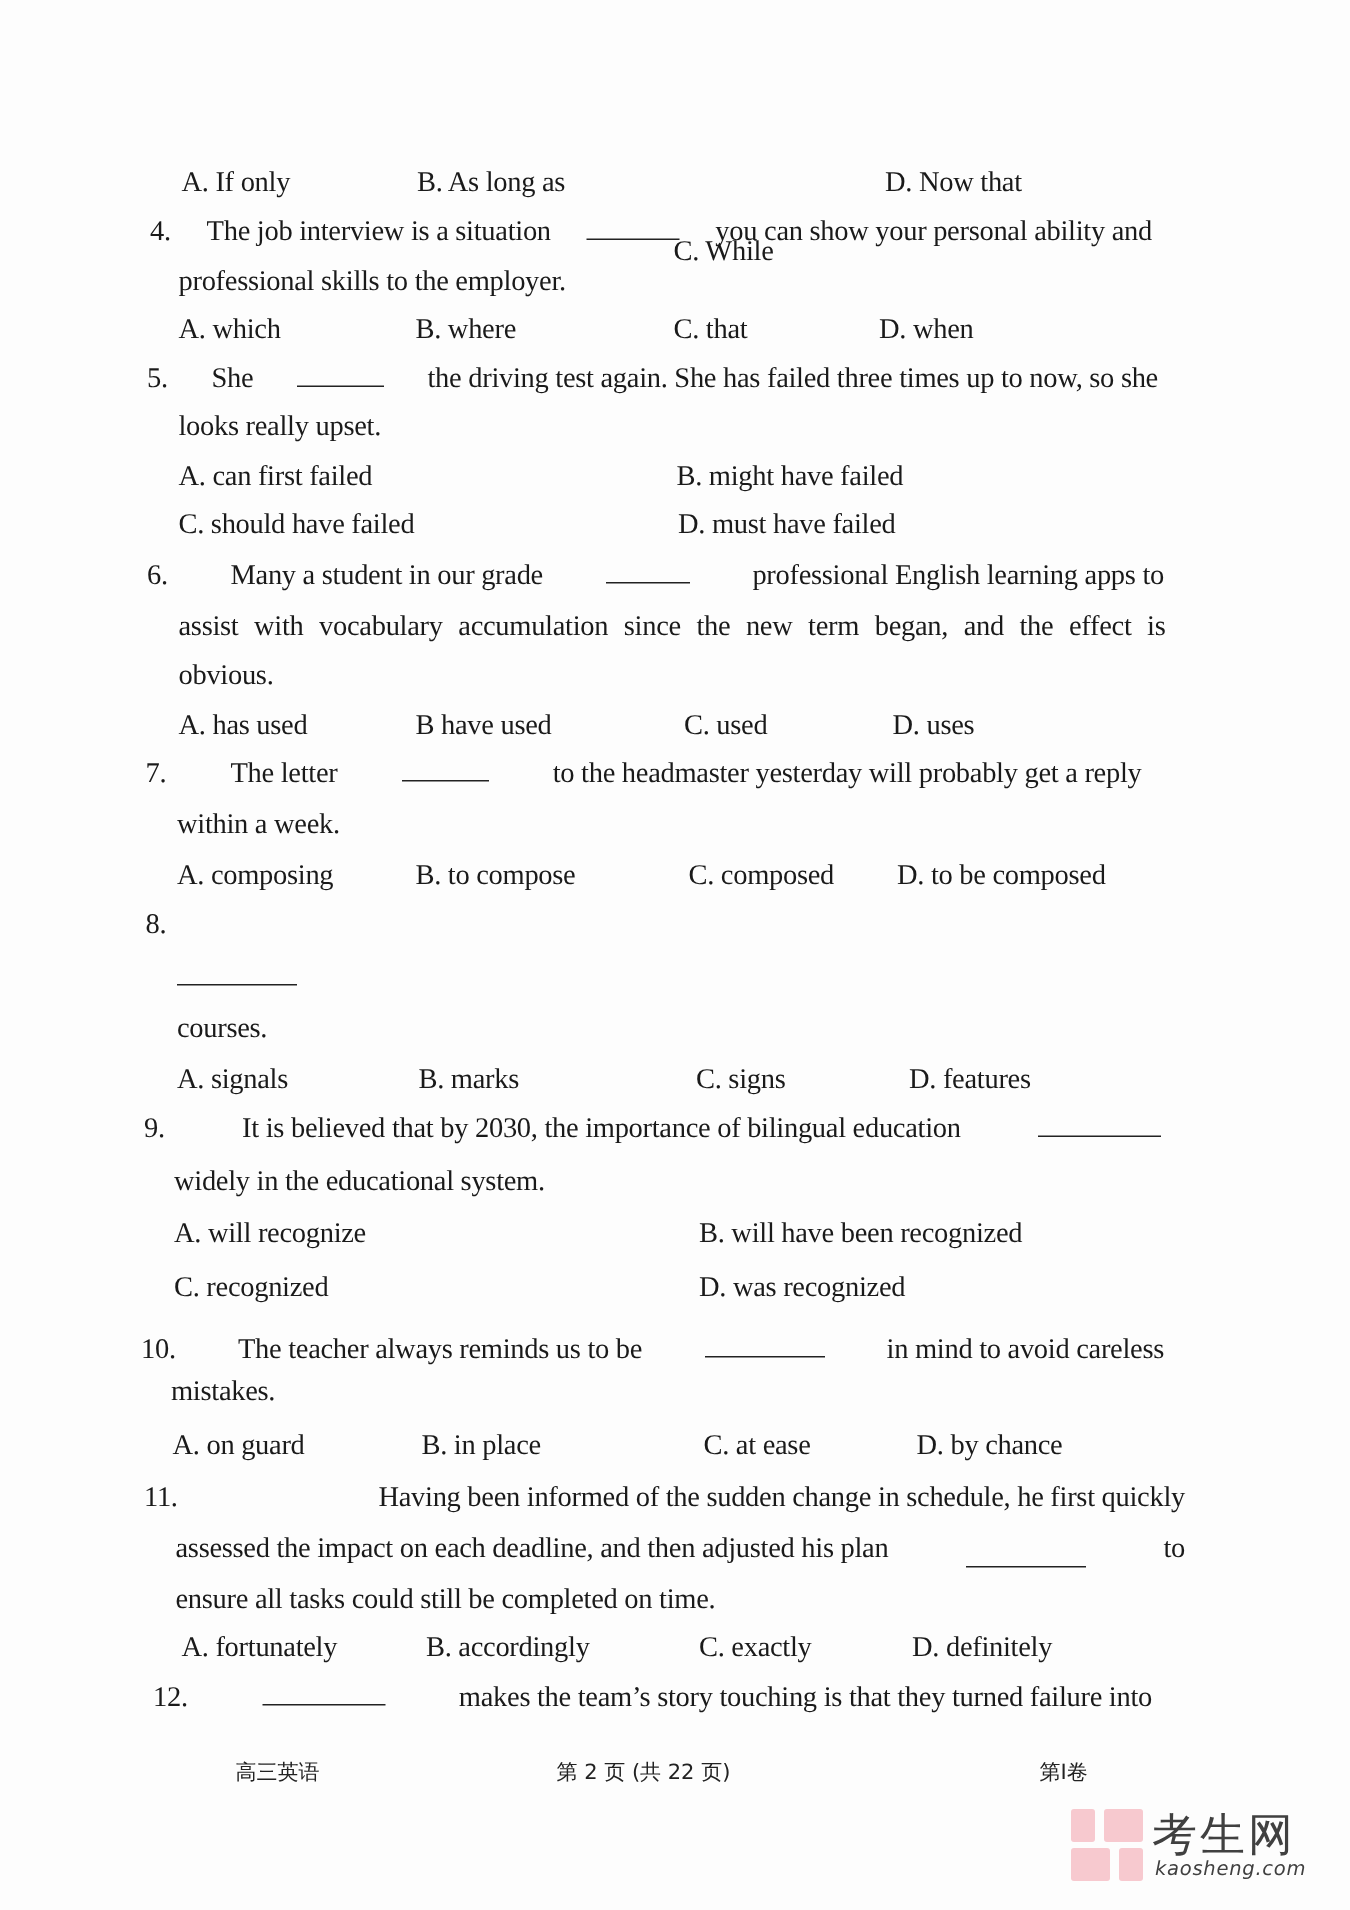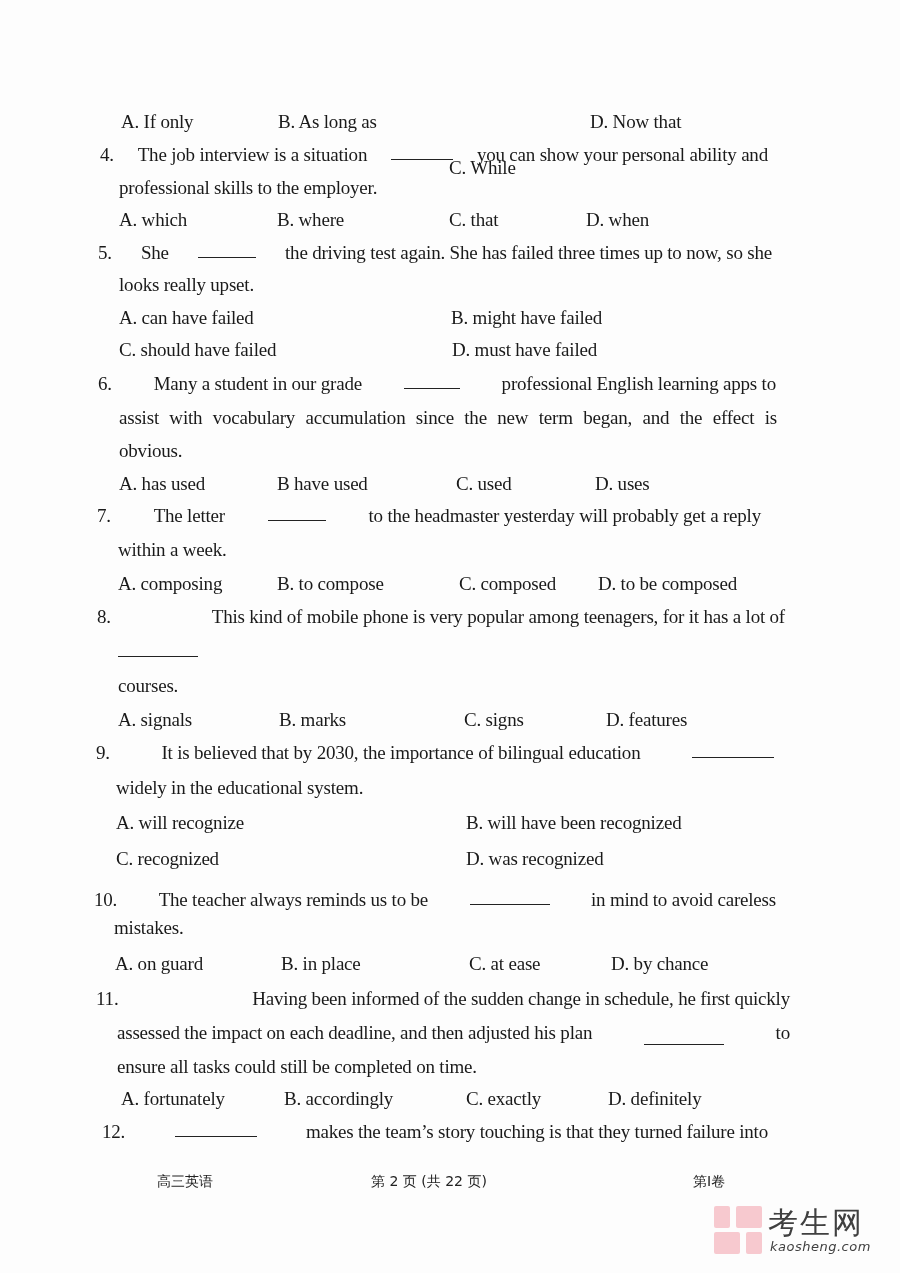--- a/index.html
+++ b/index.html
@@ -44,21 +44,21 @@
 <div class="opt" style="left:449px; top:208px;">C. that</div>
 <div class="opt" style="left:586px; top:208px;">D. when</div>
 
 <div class="line just" style="left:98px; top:241px; width:674px;">
   <span>5.</span>
   <span>She</span>
   <span class="blank" style="width:58px;"></span>
   <span>the driving test again. She has failed three times up to now, so she</span>
 </div>
 <div class="line" style="left:119px; top:273px;">looks really upset.</div>
-<div class="opt" style="left:119px; top:306px;">A. can have failed</div>
+<div class="opt" style="left:119px; top:306px;">A. can first failed</div>
 <div class="opt" style="left:451px; top:306px;">B. might have failed</div>
 <div class="opt" style="left:119px; top:338px;">C. should have failed</div>
 <div class="opt" style="left:452px; top:338px;">D. must have failed</div>
 
 <div class="line just" style="left:98px; top:372px; width:678px;">
   <span>6.</span>
   <span>Many a student in our grade</span>
   <span class="blank" style="width:56px;"></span>
   <span>professional English learning apps to</span>
 </div>
@@ -76,21 +76,20 @@
   <span>to the headmaster yesterday will probably get a reply</span>
 </div>
 <div class="line" style="left:118px; top:538px;">within a week.</div>
 <div class="opt" style="left:118px; top:572px;">A. composing</div>
 <div class="opt" style="left:277px; top:572px;">B. to compose</div>
 <div class="opt" style="left:459px; top:572px;">C. composed</div>
 <div class="opt" style="left:598px; top:572px;">D. to be composed</div>
 
 <div class="line just" style="left:97px; top:605px; width:688px;">
   <span>8.</span>
-  <span>This kind of mobile phone is very popular among teenagers, for it has a lot of</span>
 </div>
 <div class="line just" style="left:118px; top:640px; width:667px;">
   <span class="blank" style="width:80px;"></span>
 </div>
 <div class="line" style="left:118px; top:674px;">courses.</div>
 <div class="opt" style="left:118px; top:708px;">A. signals</div>
 <div class="opt" style="left:279px; top:708px;">B. marks</div>
 <div class="opt" style="left:464px; top:708px;">C. signs</div>
 <div class="opt" style="left:606px; top:708px;">D. features</div>
 

